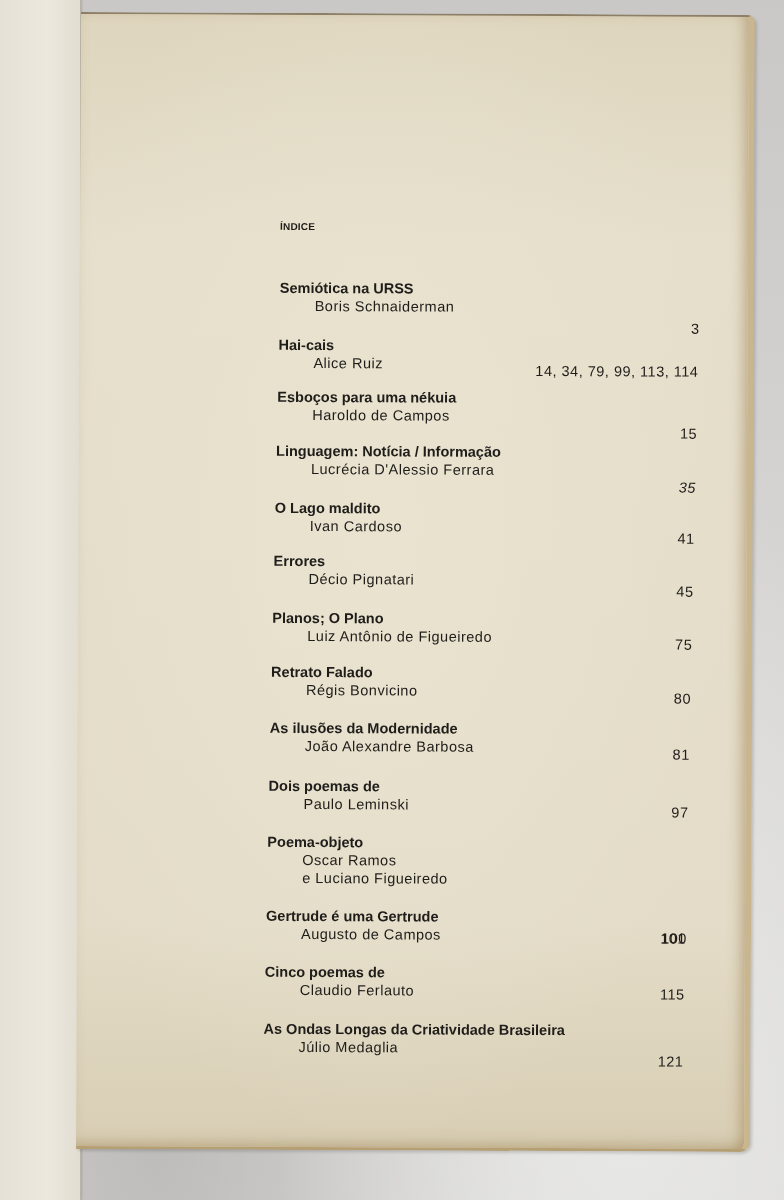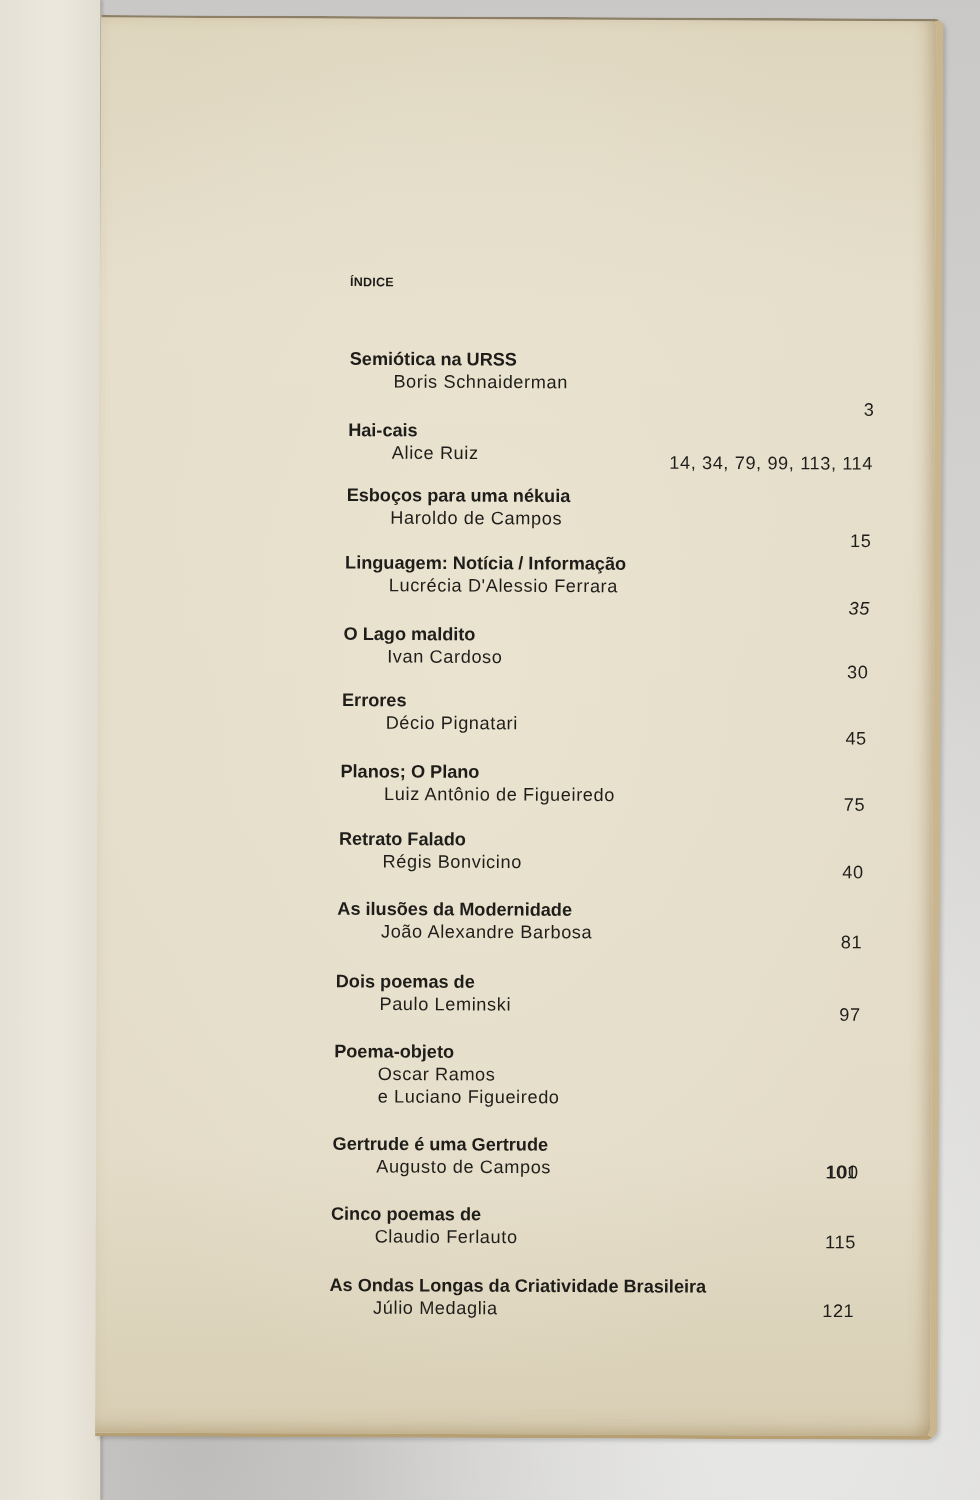--- a/index.html
+++ b/index.html
@@ -111,39 +111,39 @@
 
   <div class="entry" style="left:197px; top:427px;">
     <div class="title">Linguagem: Notícia / Informação</div>
     <div class="author">Lucrécia D'Alessio Ferrara</div>
     <div class="page-num" style="top:36px;font-style:italic;">35</div>
   </div>
 
   <div class="entry" style="left:196px; top:484px;">
     <div class="title">O Lago maldito</div>
     <div class="author">Ivan Cardoso</div>
-    <div class="page-num" style="top:30px;">30</div>
+    <div class="page-num" style="top:30px;">41</div>
   </div>
 
   <div class="entry" style="left:195px; top:537px;">
     <div class="title">Errores</div>
     <div class="author">Décio Pignatari</div>
     <div class="page-num" style="top:30px;">45</div>
   </div>
 
   <div class="entry" style="left:194px; top:594px;">
     <div class="title">Planos; O Plano</div>
     <div class="author">Luiz Antônio de Figueiredo</div>
     <div class="page-num" style="top:26px;">75</div>
   </div>
 
   <div class="entry" style="left:193px; top:648px;">
     <div class="title">Retrato Falado</div>
     <div class="author">Régis Bonvicino</div>
-    <div class="page-num" style="top:26px;">40</div>
+    <div class="page-num" style="top:26px;">80</div>
   </div>
 
   <div class="entry" style="left:192px; top:704px;">
     <div class="title">As ilusões da Modernidade</div>
     <div class="author">João Alexandre Barbosa</div>
     <div class="page-num" style="top:26px;">81</div>
   </div>
 
   <div class="entry" style="left:191px; top:762px;">
     <div class="title">Dois poemas de</div>
@@ -166,15 +166,15 @@
 
   <div class="entry" style="left:188px; top:948px;">
     <div class="title">Cinco poemas de</div>
     <div class="author">Claudio Ferlauto</div>
     <div class="page-num" style="top:22px;">115</div>
   </div>
 
   <div class="entry" style="left:187px; top:1005px;">
     <div class="title">As Ondas Longas da Criatividade Brasileira</div>
     <div class="author">Júlio Medaglia</div>
-    <div class="page-num" style="top:20px;">121</div>
+    <div class="page-num" style="top:32px;">121</div>
   </div>
 </div>
 
 </body></html>

